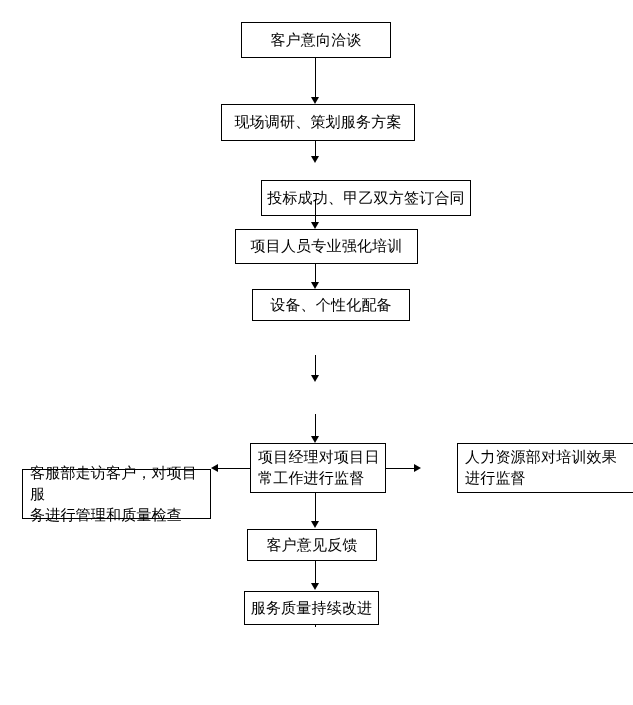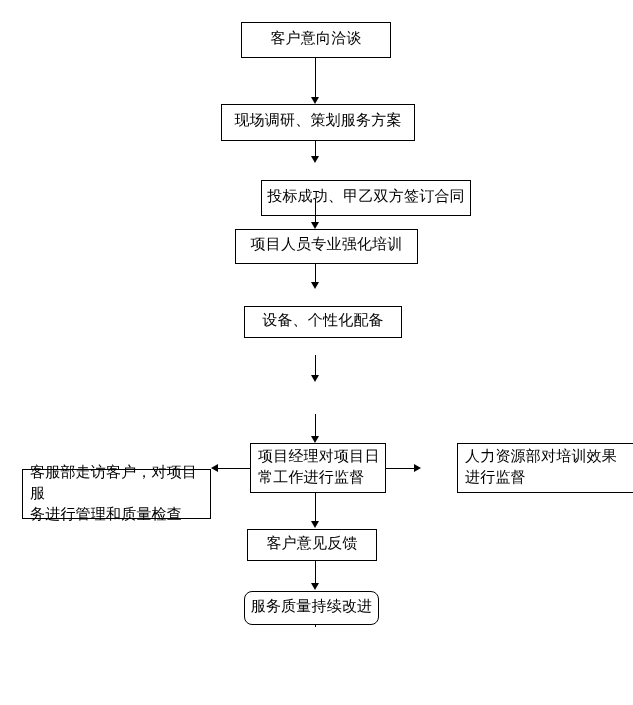--- a/index.html
+++ b/index.html
@@ -5,21 +5,21 @@
   html, body {
     margin: 0;
     padding: 0;
     background: #ffffff;
   }
   #canvas {
     position: relative;
     width: 633px;
     height: 627px;
     background: #ffffff;
-    font-family: Liberation Mono, monospace;
+    font-family: Liberation Serif, serif;
     overflow: hidden;
   }
   .node {
     position: absolute;
     box-sizing: border-box;
     border: 1.6px solid #000000;
     background: #ffffff;
     color: #000000;
     display: flex;
     align-items: center;
@@ -78,36 +78,36 @@
 <div id="canvas">
 
   <div class="node" style="left:241px; top:22px; width:150px; height:36px;">客户意向洽谈</div>
 
   <div class="node" style="left:221px; top:104px; width:194px; height:37px;">现场调研、策划服务方案</div>
 
   <div class="node" style="left:221px; top:180px; width:210px; height:36px;margin-left:40px;">投标成功、甲乙双方签订合同</div>
 
   <div class="node" style="left:235px; top:229px; width:183px; height:35px;">项目人员专业强化培训</div>
 
-  <div class="node" style="left:244px; top:289px; width:158px; height:32px;margin-top:17px;">设备、个性化配备</div>
+  <div class="node" style="left:252px; top:289px; width:158px; height:32px;">设备、个性化配备</div>
 
 
 
   <div class="node two-line" style="left:22px; top:469px; width:189px; height:50px;">客服部走访客户，对项目服
 务进行管理和质量检查</div>
 
   <div class="node two-line" style="left:250px; top:443px; width:136px; height:50px;">项目经理对项目日
 常工作进行监督</div>
 
   <div class="node two-line" style="left:421px; top:443px; width:188px; height:50px;margin-left:36px;">人力资源部对培训效果
 进行监督</div>
 
   <div class="node" style="left:247px; top:529px; width:130px; height:32px;">客户意见反馈</div>
 
-  <div class="node" style="left:244px; top:591px; width:135px; height:34px;border-radius:8px;">服务质量持续改进</div>
+  <div class="node" style="left:244px; top:591px; width:135px; height:34px;">服务质量持续改进</div>
 
   <div class="node" style="left:258px; top:655px; width:108px; height:33px;">客户满意</div>
 
   <div class="vline" style="left:315px; top:58px; height:40px;"></div>
   <div class="arrow-down" style="left:311px; top:97px;"></div>
 
   <div class="vline" style="left:315px; top:141px; height:17px;"></div>
   <div class="arrow-down" style="left:311px; top:156px;"></div>
 
   <div class="vline" style="left:315px; top:199px; height:24px;"></div>

